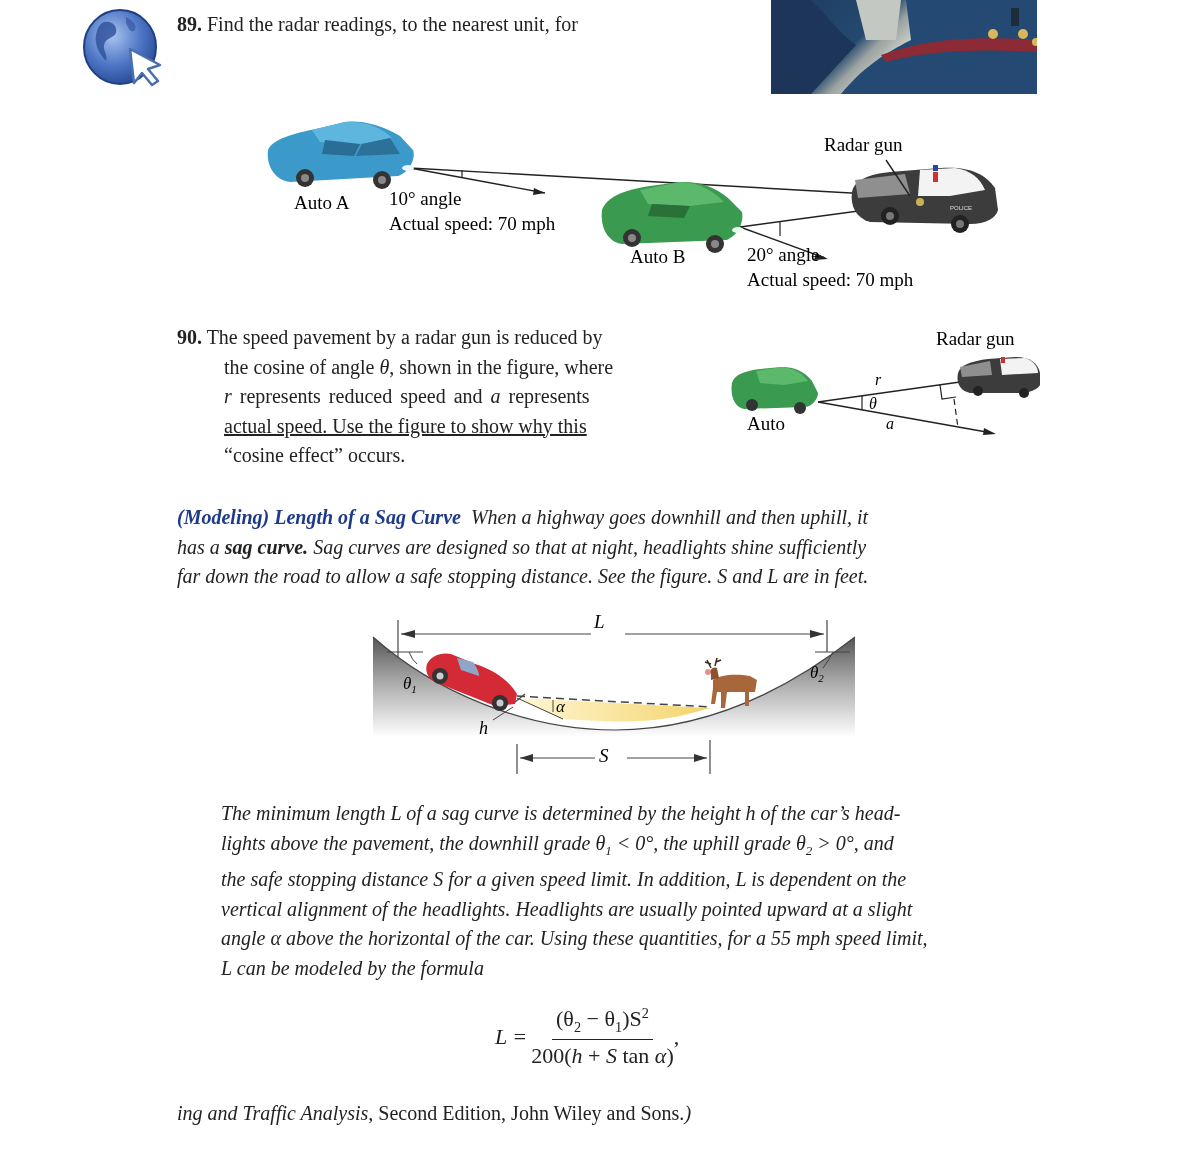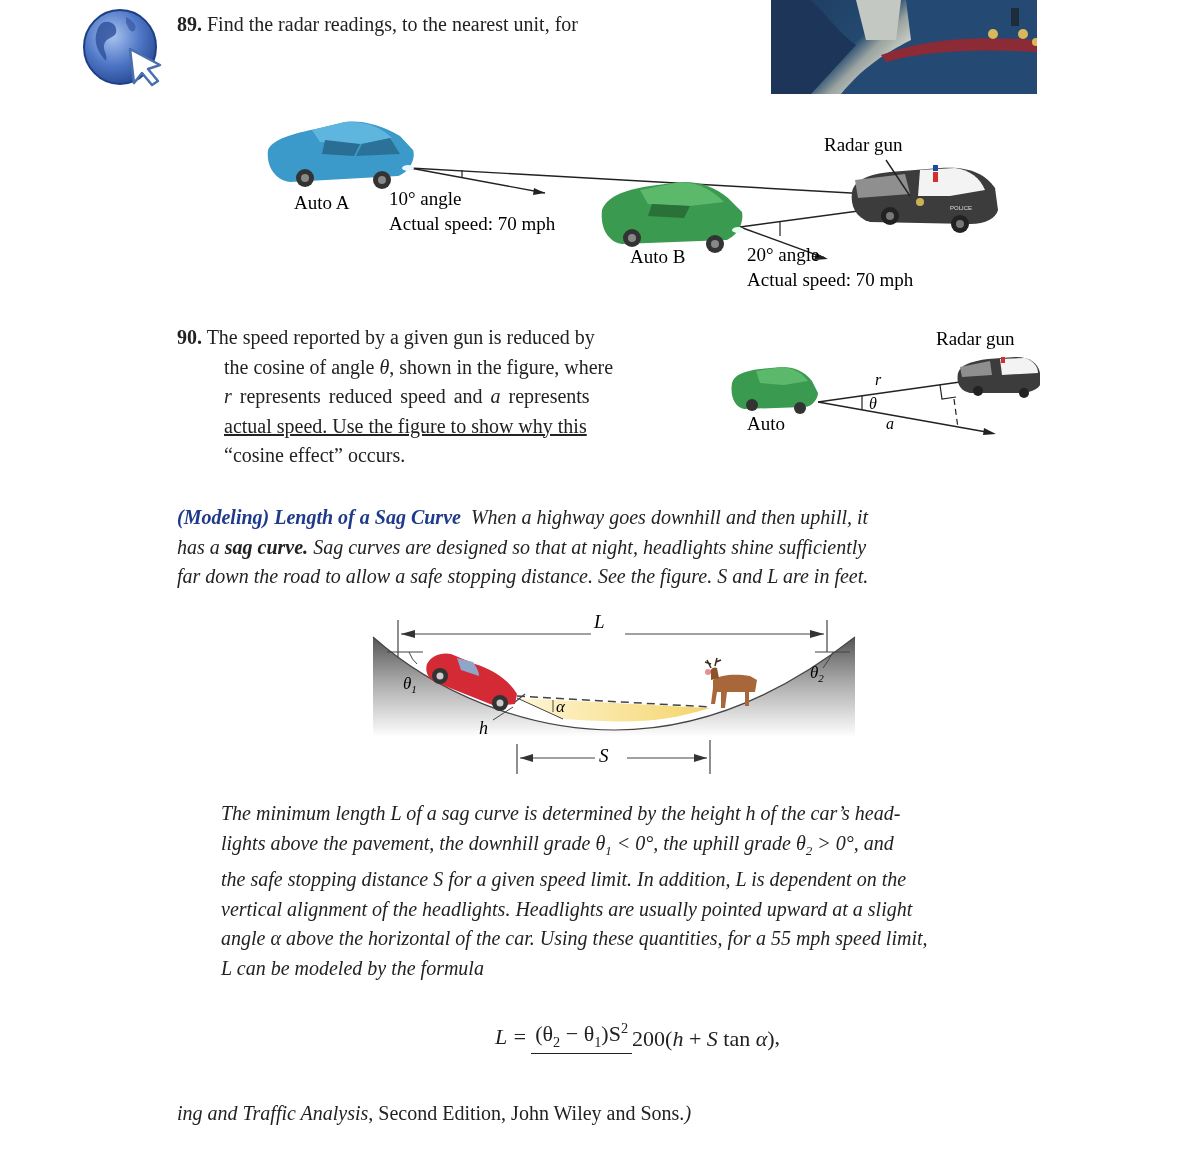--- a/index.html
+++ b/index.html
@@ -6,21 +6,21 @@
   body { width: 1200px; height: 1160px; position: relative; overflow: hidden;
          font-family: "Liberation Serif", "DejaVu Serif", serif; color: #222; }
   .abs { position: absolute; }
   .txt { font-size: 20px; line-height: 29.5px; }
   .num { font-weight: bold; }
   .ital { font-style: italic; }
   .label { font-size: 19px; color: #222; white-space: nowrap; }
   .blue-head { color: #1f3a8a; font-weight: bold; font-style: italic; }
   .photo { background: linear-gradient(135deg, #1d3a5e 0%, #24496f 35%, #9aa3a0 42%, #c9cdc6 50%, #28507a 58%, #1f4470 100%); }
   .formula { font-size: 22px; }
-  .frac { display: inline-flex; align-items: center; vertical-align: middle; }
+  .frac { display: inline-flex; flex-direction: column; align-items: center; vertical-align: middle; }
   .frac .top { border-bottom: 1.5px solid #222; padding: 0 4px 3px 4px; }
   .frac .bot { padding-top: 3px; }
   sub, sup { font-size: 0.65em; }
   .just { text-align: justify; }
 </style>
 </head>
 <body>
 
 <div class="abs" style="left:82px; top:5px; width:85px; height:85px;">
   <svg width="85" height="85" viewBox="0 0 85 85">
@@ -111,21 +111,21 @@
     <text x="139" y="95" font-size="19" font-family="Liberation Serif, serif">10° angle</text>
     <text x="139" y="120" font-size="19" font-family="Liberation Serif, serif">Actual speed: 70 mph</text>
     <text x="380" y="153" font-size="19" font-family="Liberation Serif, serif">Auto B</text>
     <text x="497" y="151" font-size="19" font-family="Liberation Serif, serif">20° angle</text>
     <text x="497" y="176" font-size="19" font-family="Liberation Serif, serif">Actual speed: 70 mph</text>
   </svg>
 </div>
 
 <div class="abs txt just" style="left:177px; top:323px; width:525px;">
   <div><span class="num">90.</span>
-    <span>The speed reported by a given gun is reduced by</span></div>
+    <span>The speed pavement by a radar gun is reduced by</span></div>
   <div style="padding-left:47px;">
     <span>the cosine of angle </span><span class="ital">θ</span><span>, shown in the figure, where</span>
   </div>
   <div style="padding-left:47px; word-spacing:3px;">
     <span class="ital">r</span><span> represents reduced speed and </span><span class="ital">a</span><span> represents</span>
   </div>
   <div style="padding-left:47px;text-decoration:underline;"><span>actual speed. Use the figure to show why this</span></div>
   <div style="padding-left:47px;"><span>“cosine effect” occurs.</span></div>
 </div>
 

